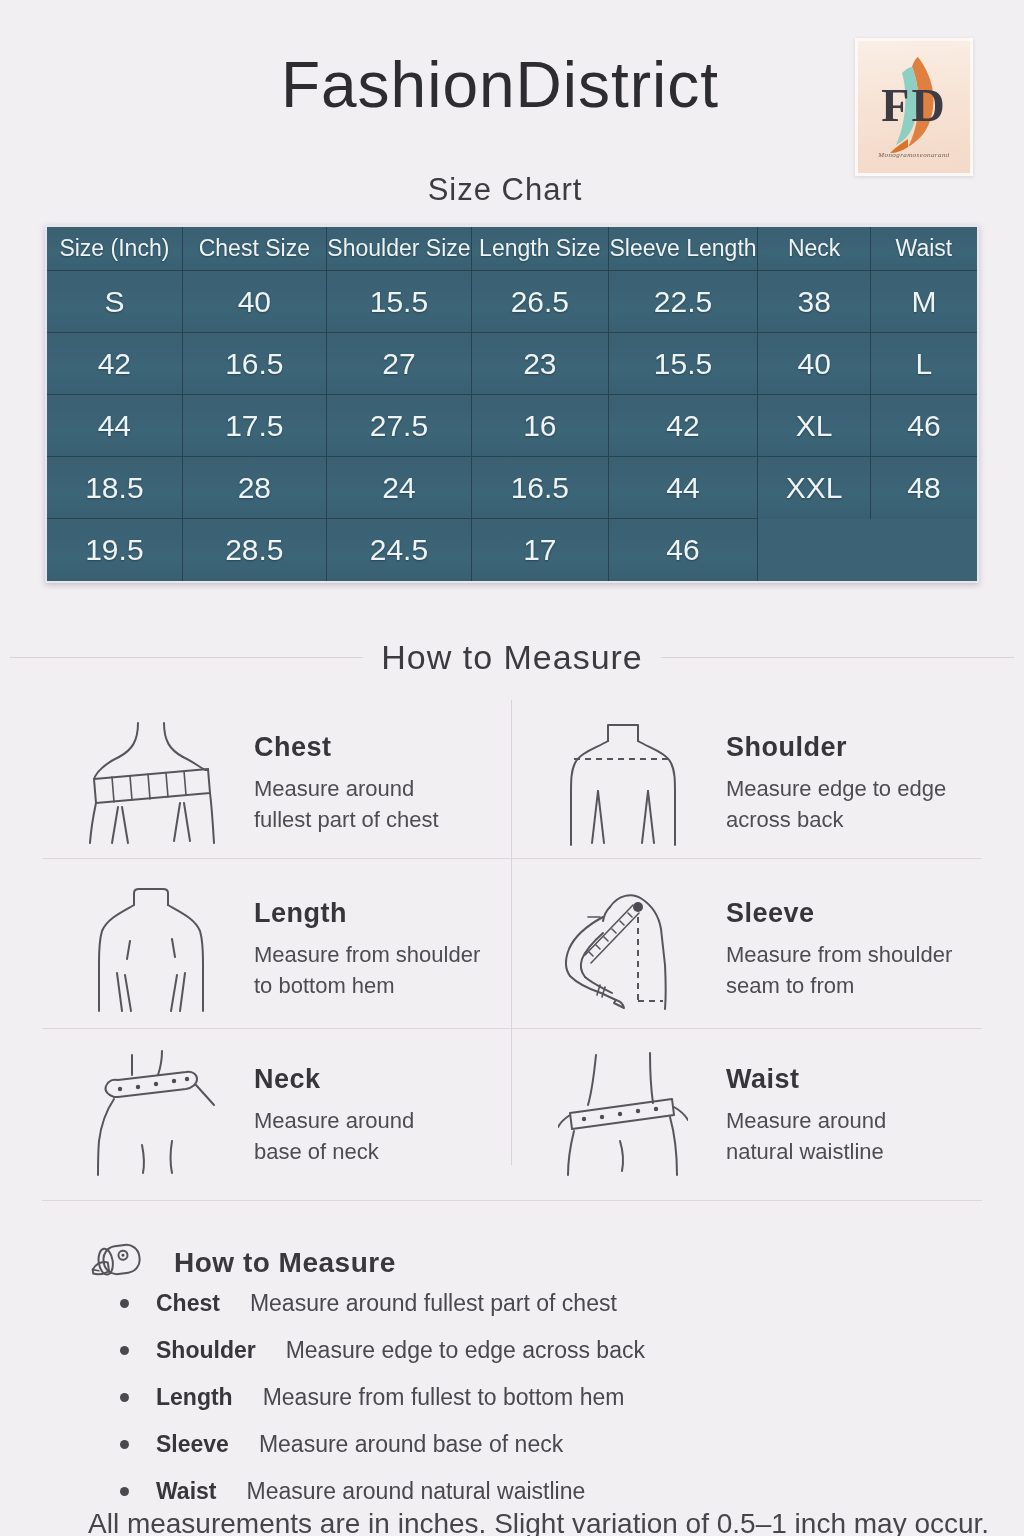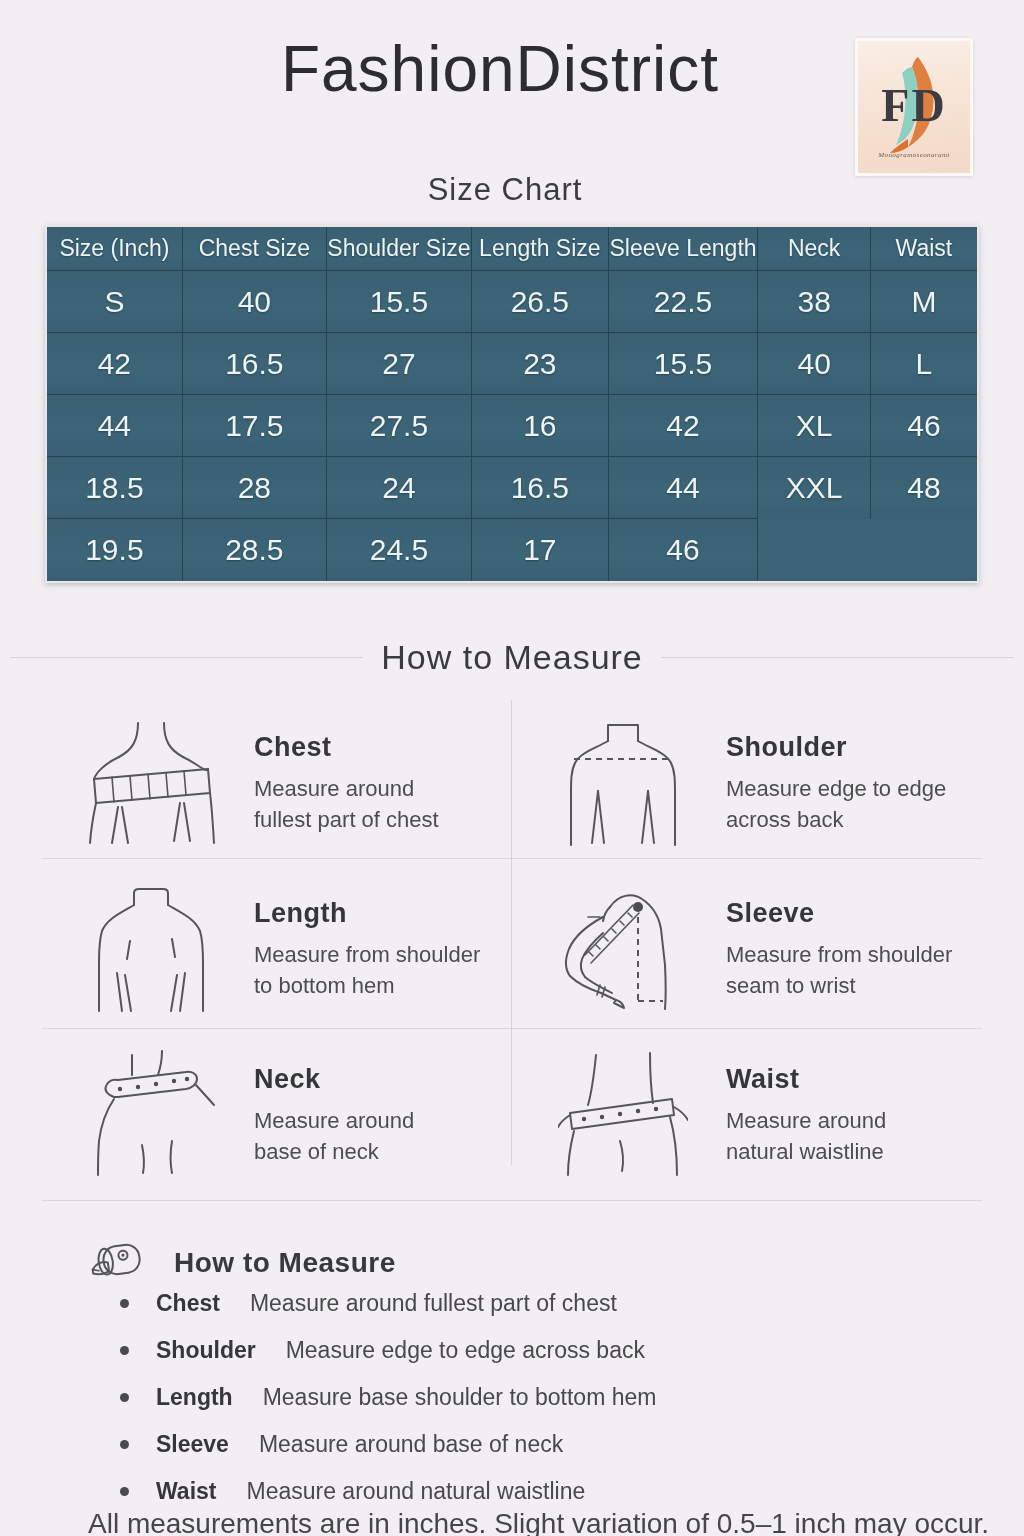--- a/index.html
+++ b/index.html
@@ -5,21 +5,21 @@
   * { margin:0; padding:0; box-sizing:border-box; }
   html,body { width:1024px; }
   body { font-family:"Liberation Sans", sans-serif; background:#e9e6ea; }
   .page {
     position:relative; width:1024px; height:1536px; overflow:hidden;
     background:#f2eff3; color:#3a3a3e;
   }
 
   
   .brand-title {
-    position:absolute; top:32px; left:0; width:1000px; text-align:center;
+    position:absolute; top:48px; left:0; width:1000px; text-align:center;
     font-size:64px; font-weight:400; letter-spacing:1px; color:#2d2d31;
   }
   .brand-subtitle {
     position:absolute; top:144px; left:0; width:1010px; text-align:center;
     font-size:31px; font-weight:400; color:#3c3c40; letter-spacing:1px;margin-top:28px;
   }
   .logo {
     position:absolute; top:38px; left:855px; width:118px; height:138px;
     background:linear-gradient(175deg,#faeee5 0%,#f6e1d2 55%,#f3d9c8 100%);
     border:3px solid #fbf8f6; box-shadow:0 1px 4px rgba(0,0,0,0.12);
@@ -259,21 +259,21 @@
         <path class="lnt" d="M38,62 L42,66"></path>
           <path class="lnt" d="M31,69 L35,73"></path>
         <path class="dash" d="M80,34 L80,118"></path>
         <path class="dash" d="M80,118 L105,118"></path>
         <path class="lnt" d="M30,34 L42,34"></path>
       </svg>
       <div>
         <div class="measure-term">Sleeve</div>
         <div class="measure-desc">
           <span>Measure from shoulder</span><br>
-          <span>seam to wrist</span>
+          <span>seam to from</span>
         </div>
       </div>
     </div>
 
     <div class="measure-cell">
       <svg class="fig" width="130" height="132" viewBox="0 0 130 132">
         <path class="ln" d="M46,6 L46,26"></path>
         <path class="ln" d="M76,2 C76,14 74,20 72,26"></path>
         <path class="ln" d="M28,48 C22,46 18,42 20,37 C22,32 27,30 32,31 L100,23 C106,22 111,25 111,30 C111,35 106,39 100,40 L32,48 Z"></path>
         <circle class="filldark" cx="34" cy="40" r="2.2"></circle>
@@ -347,21 +347,21 @@
       <span class="desc">Measure around fullest part of chest</span>
     </li>
     <li>
       <span class="dot"></span>
       <span class="term">Shoulder</span>
       <span class="desc">Measure edge to edge across back</span>
     </li>
     <li>
       <span class="dot"></span>
       <span class="term">Length</span>
-      <span class="desc">Measure base shoulder to bottom hem</span>
+      <span class="desc">Measure from fullest to bottom hem</span>
     </li>
     <li>
       <span class="dot"></span>
       <span class="term">Sleeve</span>
       <span class="desc">Measure around base of neck</span>
     </li>
     <li>
       <span class="dot"></span>
       <span class="term">Waist</span>
       <span class="desc">Measure around natural waistline</span>

